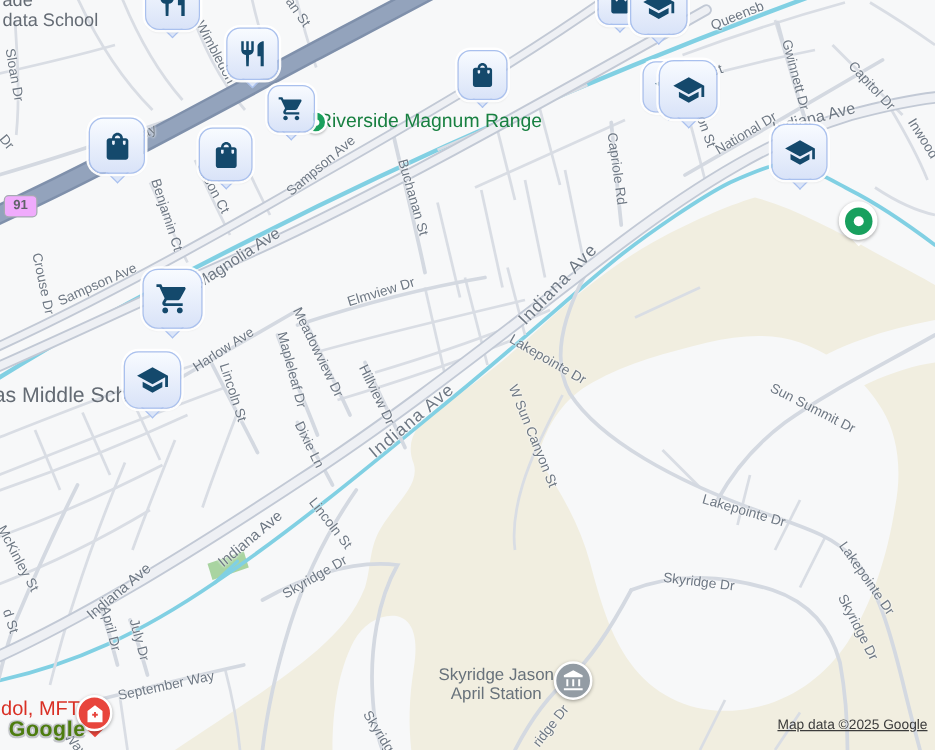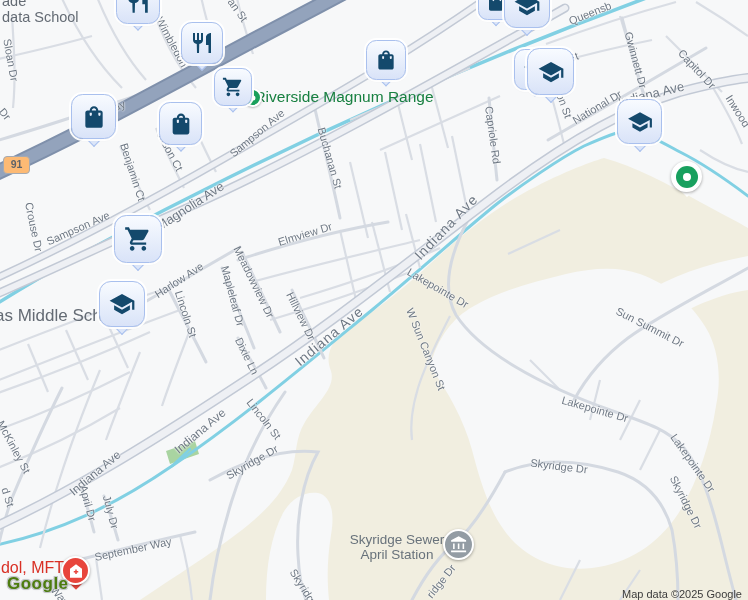--- a/index.html
+++ b/index.html
@@ -27,28 +27,28 @@
   .pin svg{position:absolute;left:50%;top:50%;transform:translate(-50%,-50%);}
   
   .cir .shell{position:absolute;inset:0;border-radius:50%;border:2px solid #fff;
      box-shadow:0 1px 3px rgba(0,0,0,.35);}
   .cir .tail{position:absolute;left:50%;transform:translateX(-50%) rotate(45deg);}
   .dotshell{position:absolute;inset:0;border-radius:50%;border:2px solid #fff;
      box-shadow:0 1px 2px rgba(0,0,0,.25);}
   .dotcore{position:absolute;left:50%;top:50%;transform:translate(-50%,-50%);
      border-radius:50%;background:#fff;}
   
-  .badge{position:absolute;left:3px;top:156px;width:25px;height:16px;background:#fdba74;
+  .badge{position:absolute;left:3px;top:156px;width:25px;height:16px;background:#f0abfc;
      border:1px solid #a5aab2;border-radius:4px;color:#5f6368;font-size:10.5px;
      font-weight:bold;text-align:center;line-height:15px;}
   
   .gwm{position:absolute;left:7px;top:574px;font-size:17px;font-weight:bold;color:#4d7c0f;
      letter-spacing:.5px;
      text-shadow:1px 1px 0 #c3c6ca,-1px -1px 0 #c3c6ca,1px -1px 0 #c3c6ca,-1px 1px 0 #c3c6ca,0 0 3px rgba(0,0,0,.18);}
-  .attr{position:absolute;right:6px;bottom:0;font-size:11px;color:#3c3c3c;}
+  .attr{position:absolute;right:6px;bottom:14px;font-size:11px;color:#3c3c3c;text-decoration:underline;}
 </style>
 </head>
 <body>
 
 <div class="map">
   <svg class="base" width="748" height="600" viewBox="0 0 748 600">
 
     <path fill="#f1eee0" d="M140 600 C185 570 225 545 254 520 C272 504 284 490 292 470 C297 454 295 438 305 422
          C317 402 336 388 331 371 C324 354 332 338 354 324 C382 306 406 286 430 264
          C458 238 490 212 522 194 C558 174 590 162 604 158 C634 166 668 184 700 202
@@ -227,21 +227,21 @@
       <div class="pl green" style="font-size: 15.5px; left: 344px; top: 97px; transform: translate(-50%, -50%);">
         <div>Riverside Magnum Range</div>
       </div>
       <div class="pl schoolgray" style="font-size: 17px; left: 55px; top: 316px; transform: translate(-50%, -50%);">
         <div>gas Middle School</div>
       </div>
       <div class="pl red" style="font-size: 16px; left: 28px; top: 568px; transform: translate(-50%, -50%);">
         <div>udol, MFT</div>
       </div>
       <div class="pl poigray" style="font-size: 13.5px; left: 397px; top: 547px; transform: translate(-50%, -50%);">
-        <div>Skyridge Sewer</div>
+        <div>Skyridge Jason</div>
         <div>April Station</div>
       </div>
       <div class="pin sq" style="left: 116px; top: -20px; width: 44px; height: 44px;">
         <div class="tail" style="width: 12px; height: 12px; top: 35.36px;"></div>
         <div class="shell"></div>
         <svg width="26" height="26" viewBox="0 0 24 24">
           <path d="M11 9H9V2H7v7H5V2H3v7c0 2.12 1.66 3.84 3.75 3.97L7 22h2l.25-9.03C11.34 12.84 13 11.12 13 9V2h-2v7zm5-3v8h2.5v8H21V2c-2.76 0-5 2.24-5 4z" fill="#14496c"></path>
         </svg>
       </div>
       <div class="pin sq" style="left: 181px; top: 22px; width: 42px; height: 42px;">

